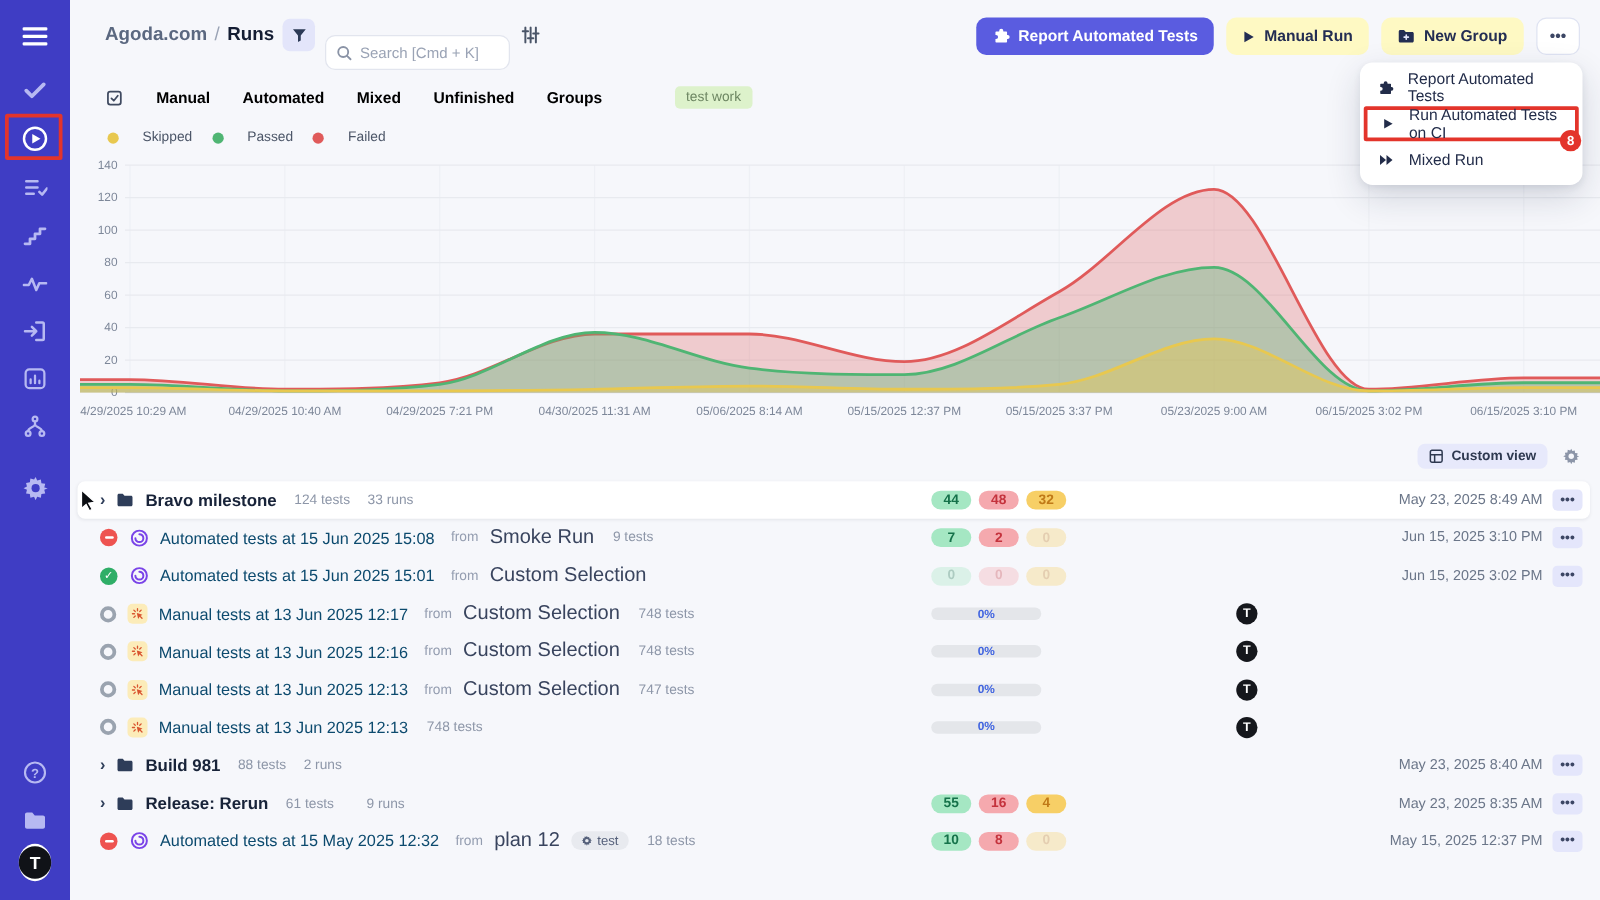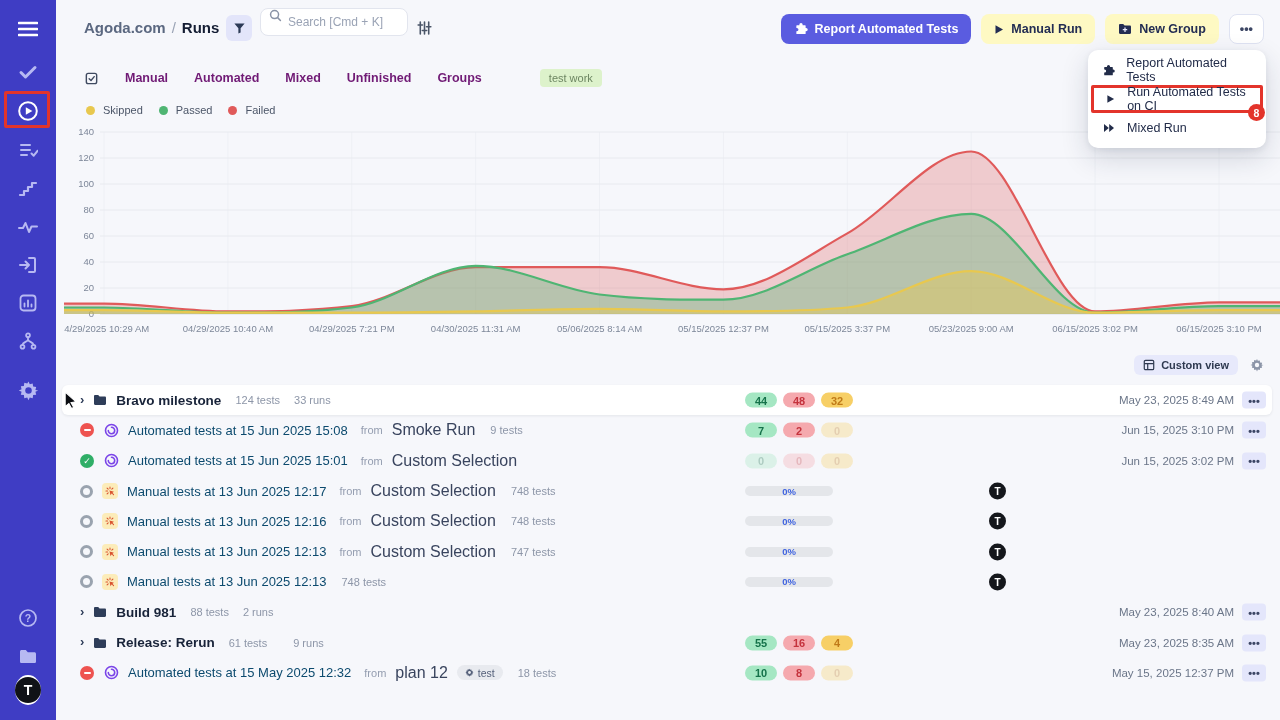--- a/index.html
+++ b/index.html
@@ -14,46 +14,46 @@
   .sb-frame { position:absolute; left:4px; top:91px; width:46px; height:37px; border:3px solid #e3342b; border-radius:2px; z-index:41; pointer-events:none; }
   .logo-badge { width:30px; height:30px; border-radius:50%; background:#ffffff; display:flex; align-items:center; justify-content:center; }
   .logo-badge .inner { width:26px; height:26px; border-radius:50%; background:#101217; color:#fff; font-weight:bold; font-size:14px; display:flex; align-items:center; justify-content:center; }
 
   
   .crumb { position:absolute; left:84px; top:19px; font-size:15px; font-weight:bold; }
   .crumb .proj { color:#5b6880; }
   .crumb .sep { color:#9aa3b5; font-weight:normal; margin:0 6px; }
   .crumb .page { color:#141d33; }
   .btn-filter { position:absolute; left:226px; top:15px; width:26px; height:26px; background:#e3e5fa; border-radius:6px; display:flex; align-items:center; justify-content:center; cursor:pointer; }
-  .searchbox { position:absolute; left:260px; top:8px; width:148px; height:28px; background:#fff; border:1px solid #e2e5ee; border-radius:8px; display:flex; padding:0 8px; gap:6px; }
+  .searchbox { position:absolute; left:260px; top:28px; width:148px; height:28px; background:#fff; border:1px solid #e2e5ee; border-radius:8px; display:flex; align-items:center; padding:0 8px; gap:6px; }
   .searchbox input { border:none; outline:none; width:100%; font-size:12px; color:#35405a; background:transparent; font-family:inherit; }
   .searchbox input::placeholder { color:#9aa3b5; }
   .ic-sliders { position:absolute; left:417px; top:21px; cursor:pointer; }
   .hdr-actions { position:absolute; right:16px; top:14px; display:flex; gap:10px; z-index:50; }
   .btn { height:30px; border-radius:8px; display:flex; align-items:center; gap:7px; padding:0 13px; font-size:12.5px; font-weight:bold; cursor:pointer; white-space:nowrap; }
   .btn.primary { background:#5a5ce0; color:#ffffff; }
   .btn.soft { background:#fef9c3; color:#232d53; }
   .btn.ghost { background:#ffffff; border:1px solid #dfe3f2; color:#3c4664; padding:0 10px; }
 
   
   .menu { position:absolute; top:50px; right:14px; width:178px; background:#fff; border-radius:10px; box-shadow:0 10px 28px rgba(25,35,70,.16), 0 2px 6px rgba(25,35,70,.08); padding:7px 0; z-index:60; }
   .menu-item { height:26px; display:flex; align-items:center; gap:11px; padding:0 13px; font-size:12.5px; color:#222c49; cursor:pointer; }
   .menu-item .mi-ic { width:15px; display:flex; justify-content:center; color:#222c49; }
   .menu-anno { position:relative; margin:2px 3px; border:3px solid #e3342b; border-radius:2px; }
   .menu-anno .menu-item { height:22px; padding:0 10px; }
   .anno-badge { position:absolute; right:-5px; bottom:-11px; width:17px; height:17px; border-radius:50%; background:#e3342b; color:#fff; font-size:10.5px; font-weight:bold; display:flex; align-items:center; justify-content:center; z-index:61; }
 
   
   .tabs { position:absolute; left:84px; top:69px; display:flex; align-items:center; gap:26px; }
-  .tab { font-size:12.5px; font-weight:bold; color:#701a75; cursor:pointer; }
+  .tab { font-size:12.5px; font-weight:bold; color:#000000; cursor:pointer; }
   .tag-pill { background:#ddf2cb; color:#6d8662; font-size:11px; padding:3px 9px; border-radius:4px; cursor:pointer;margin-left:32px; }
 
   
   .legend { position:absolute; left:86px; top:104px; display:flex; gap:16px; align-items:center; }
-  .leg-item { display:flex; align-items:center; gap:8px; font-size:11px; color:#4c5668;justify-content:flex-end; }
+  .leg-item { display:flex; align-items:center; gap:19px; font-size:11px; color:#4c5668;justify-content:flex-end; }
   .leg-dot { width:9px; height:9px; border-radius:50%; }
 
   
   #chart-svg { position:absolute; left:64px; top:124px; }
   #chart-svg text { font-family:"Liberation Sans","DejaVu Sans",sans-serif; font-size:9.5px; fill:#7d8799; }
 
   
   .viewbar { position:absolute; right:16px; top:355px; display:flex; align-items:center; gap:12px; }
   .custom-view { background:#e7e9fb; border-radius:6px; padding:4px 9px; display:flex; align-items:center; gap:6px; font-size:11px; font-weight:bold; color:#2e3950; cursor:pointer; }
   .view-gear { color:#8c95a8; cursor:pointer; display:flex; }

